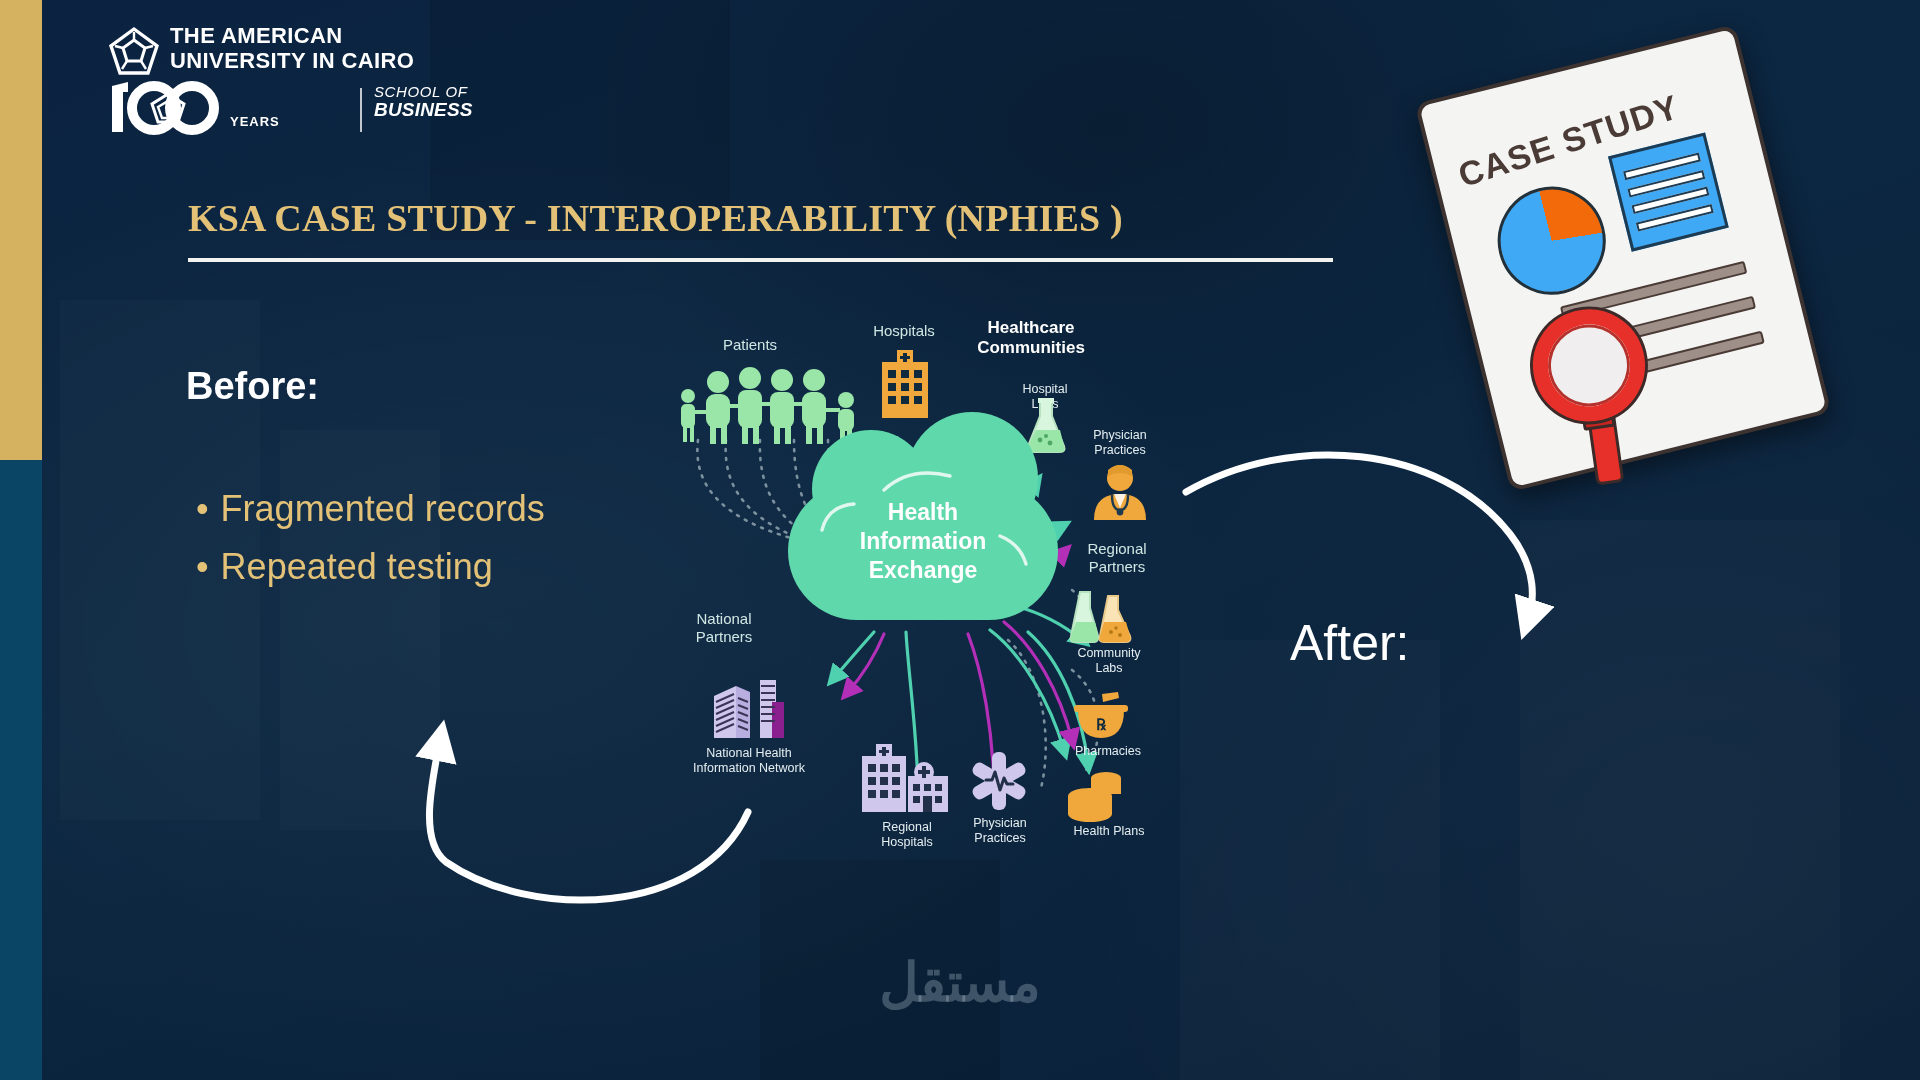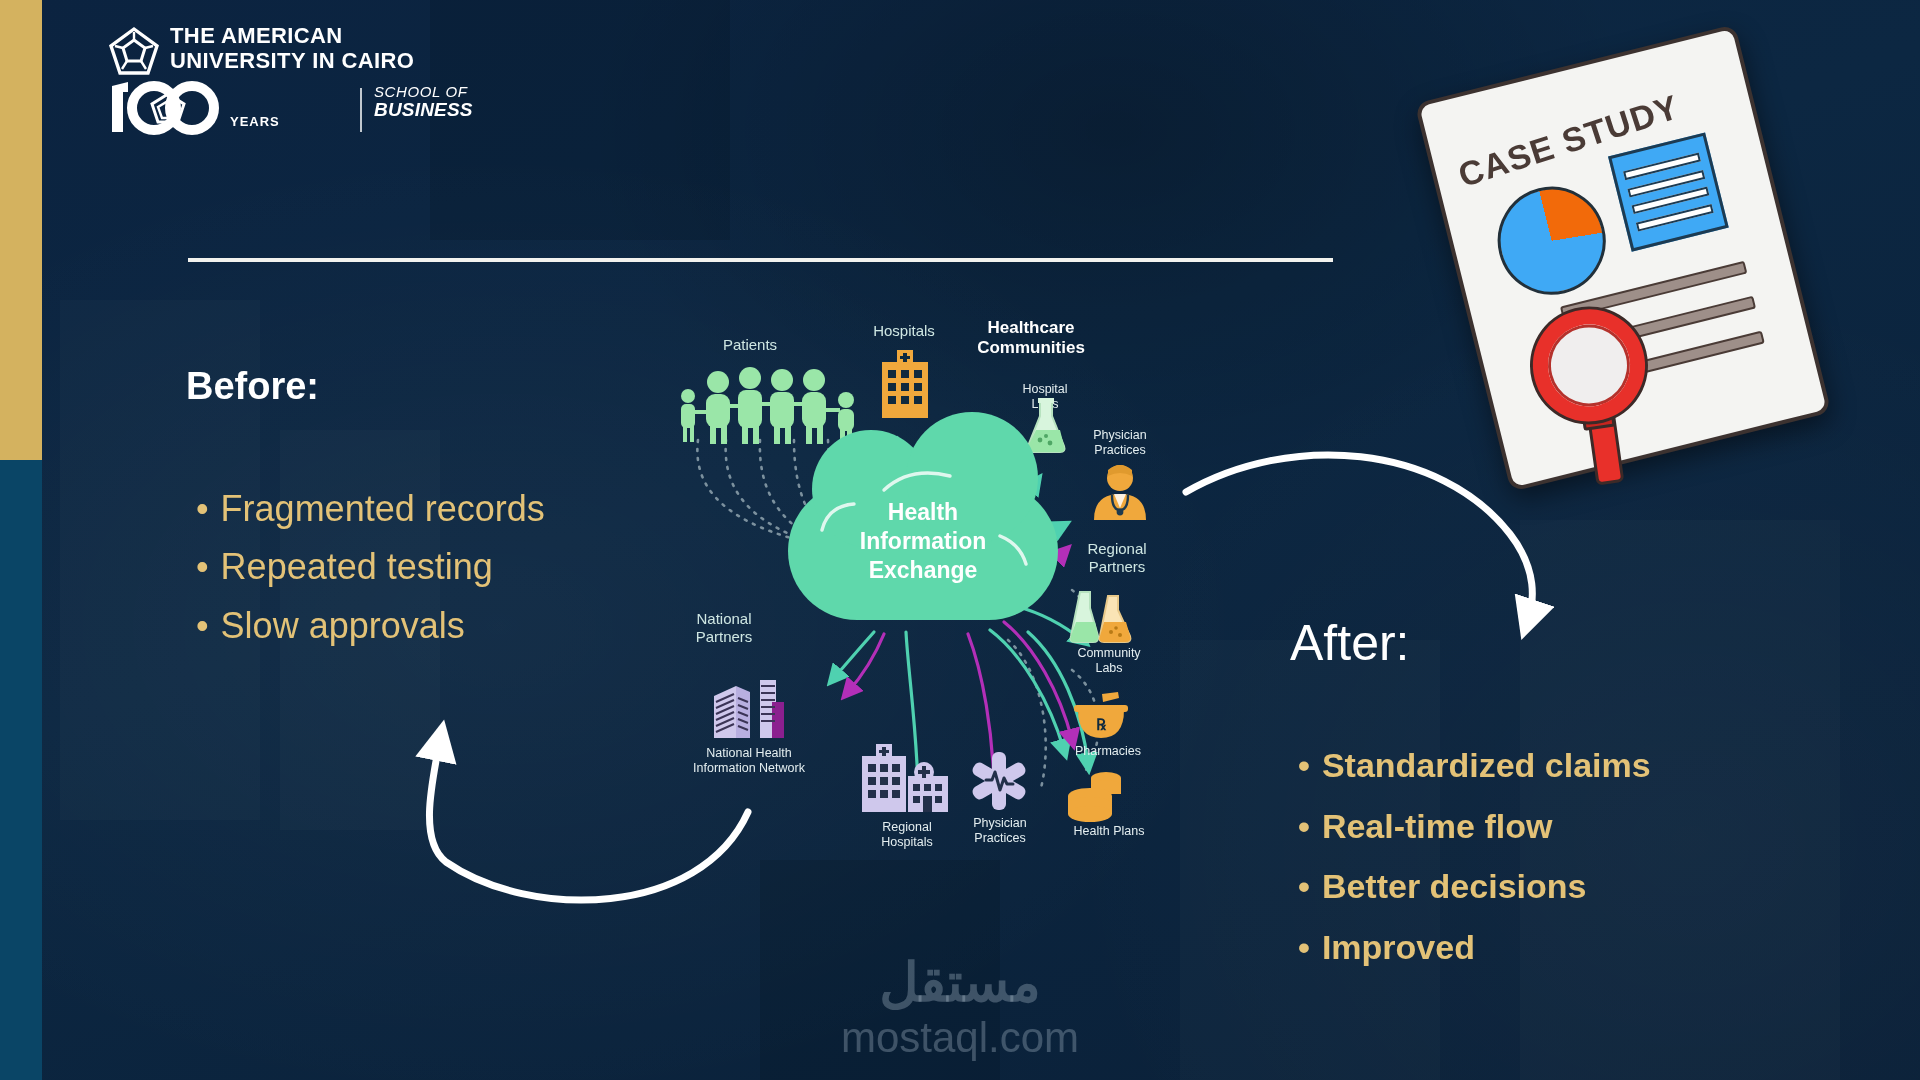--- a/index.html
+++ b/index.html
@@ -232,36 +232,30 @@
       <polygon points="60,21 70,27 66,38 54,38 50,27" fill="none" stroke="#ffffff" stroke-width="2.4"></polygon>
     </svg>
     <div class="years">YEARS</div>
     <div class="divider-v"></div>
     <div class="sob">
       <div class="l1">SCHOOL OF</div>
       <div class="l2">BUSINESS</div>
     </div>
   </div>
 
+  <div id="title">KSA CASE STUDY  - INTEROPERABILITY (NPHIES )</div>
   <div id="title-rule"></div>
 
   <div id="before-heading">Before:</div>
   <ul id="before-list">
     <li><span class="bu">•</span><span>Fragmented records</span></li>
     <li><span class="bu">•</span><span>Repeated testing</span></li>
-    <li><span class="bu">•</span><span>Slow approvals</span></li>
   </ul>
 
   <div id="after-heading">After:</div>
-  <ul id="after-list">
-    <li><span class="bu">•</span><span>Standardized claims</span></li>
-    <li><span class="bu">•</span><span>Real-time flow</span></li>
-    <li><span class="bu">•</span><span>Better decisions</span></li>
-    <li><span class="bu">•</span><span>Improved</span></li>
-  </ul>
 
   <div id="casecard">
     <div class="paper"></div>
     <div class="cs-title">CASE STUDY</div>
     <div class="pie"></div>
     <div class="grid">
       <i></i>
       <i></i>
       <i></i>
       <i></i>
@@ -531,16 +525,15 @@
       <marker id="whitehead" markerWidth="6" markerHeight="6" refX="3" refY="3" orient="auto">
         <path d="M0,0 L6,3 L0,6 z" fill="#ffffff"></path>
       </marker>
     </defs>
     <path d="M748,812 C700,918 530,920 446,862 C420,842 430,790 440,740" fill="none" stroke="#ffffff" stroke-width="7" stroke-linecap="round" marker-end="url(#whitehead)"></path>
     <path d="M1186,492 C1290,432 1440,444 1510,534 C1538,570 1534,602 1528,620" fill="none" stroke="#ffffff" stroke-width="7" stroke-linecap="round" marker-end="url(#whitehead)"></path>
   </svg>
 
   <div id="watermark">
     <div class="ar">مستقل</div>
-    <div class="en">mostaql.com</div>
   </div>
 
 </div>
 
 </body></html>

